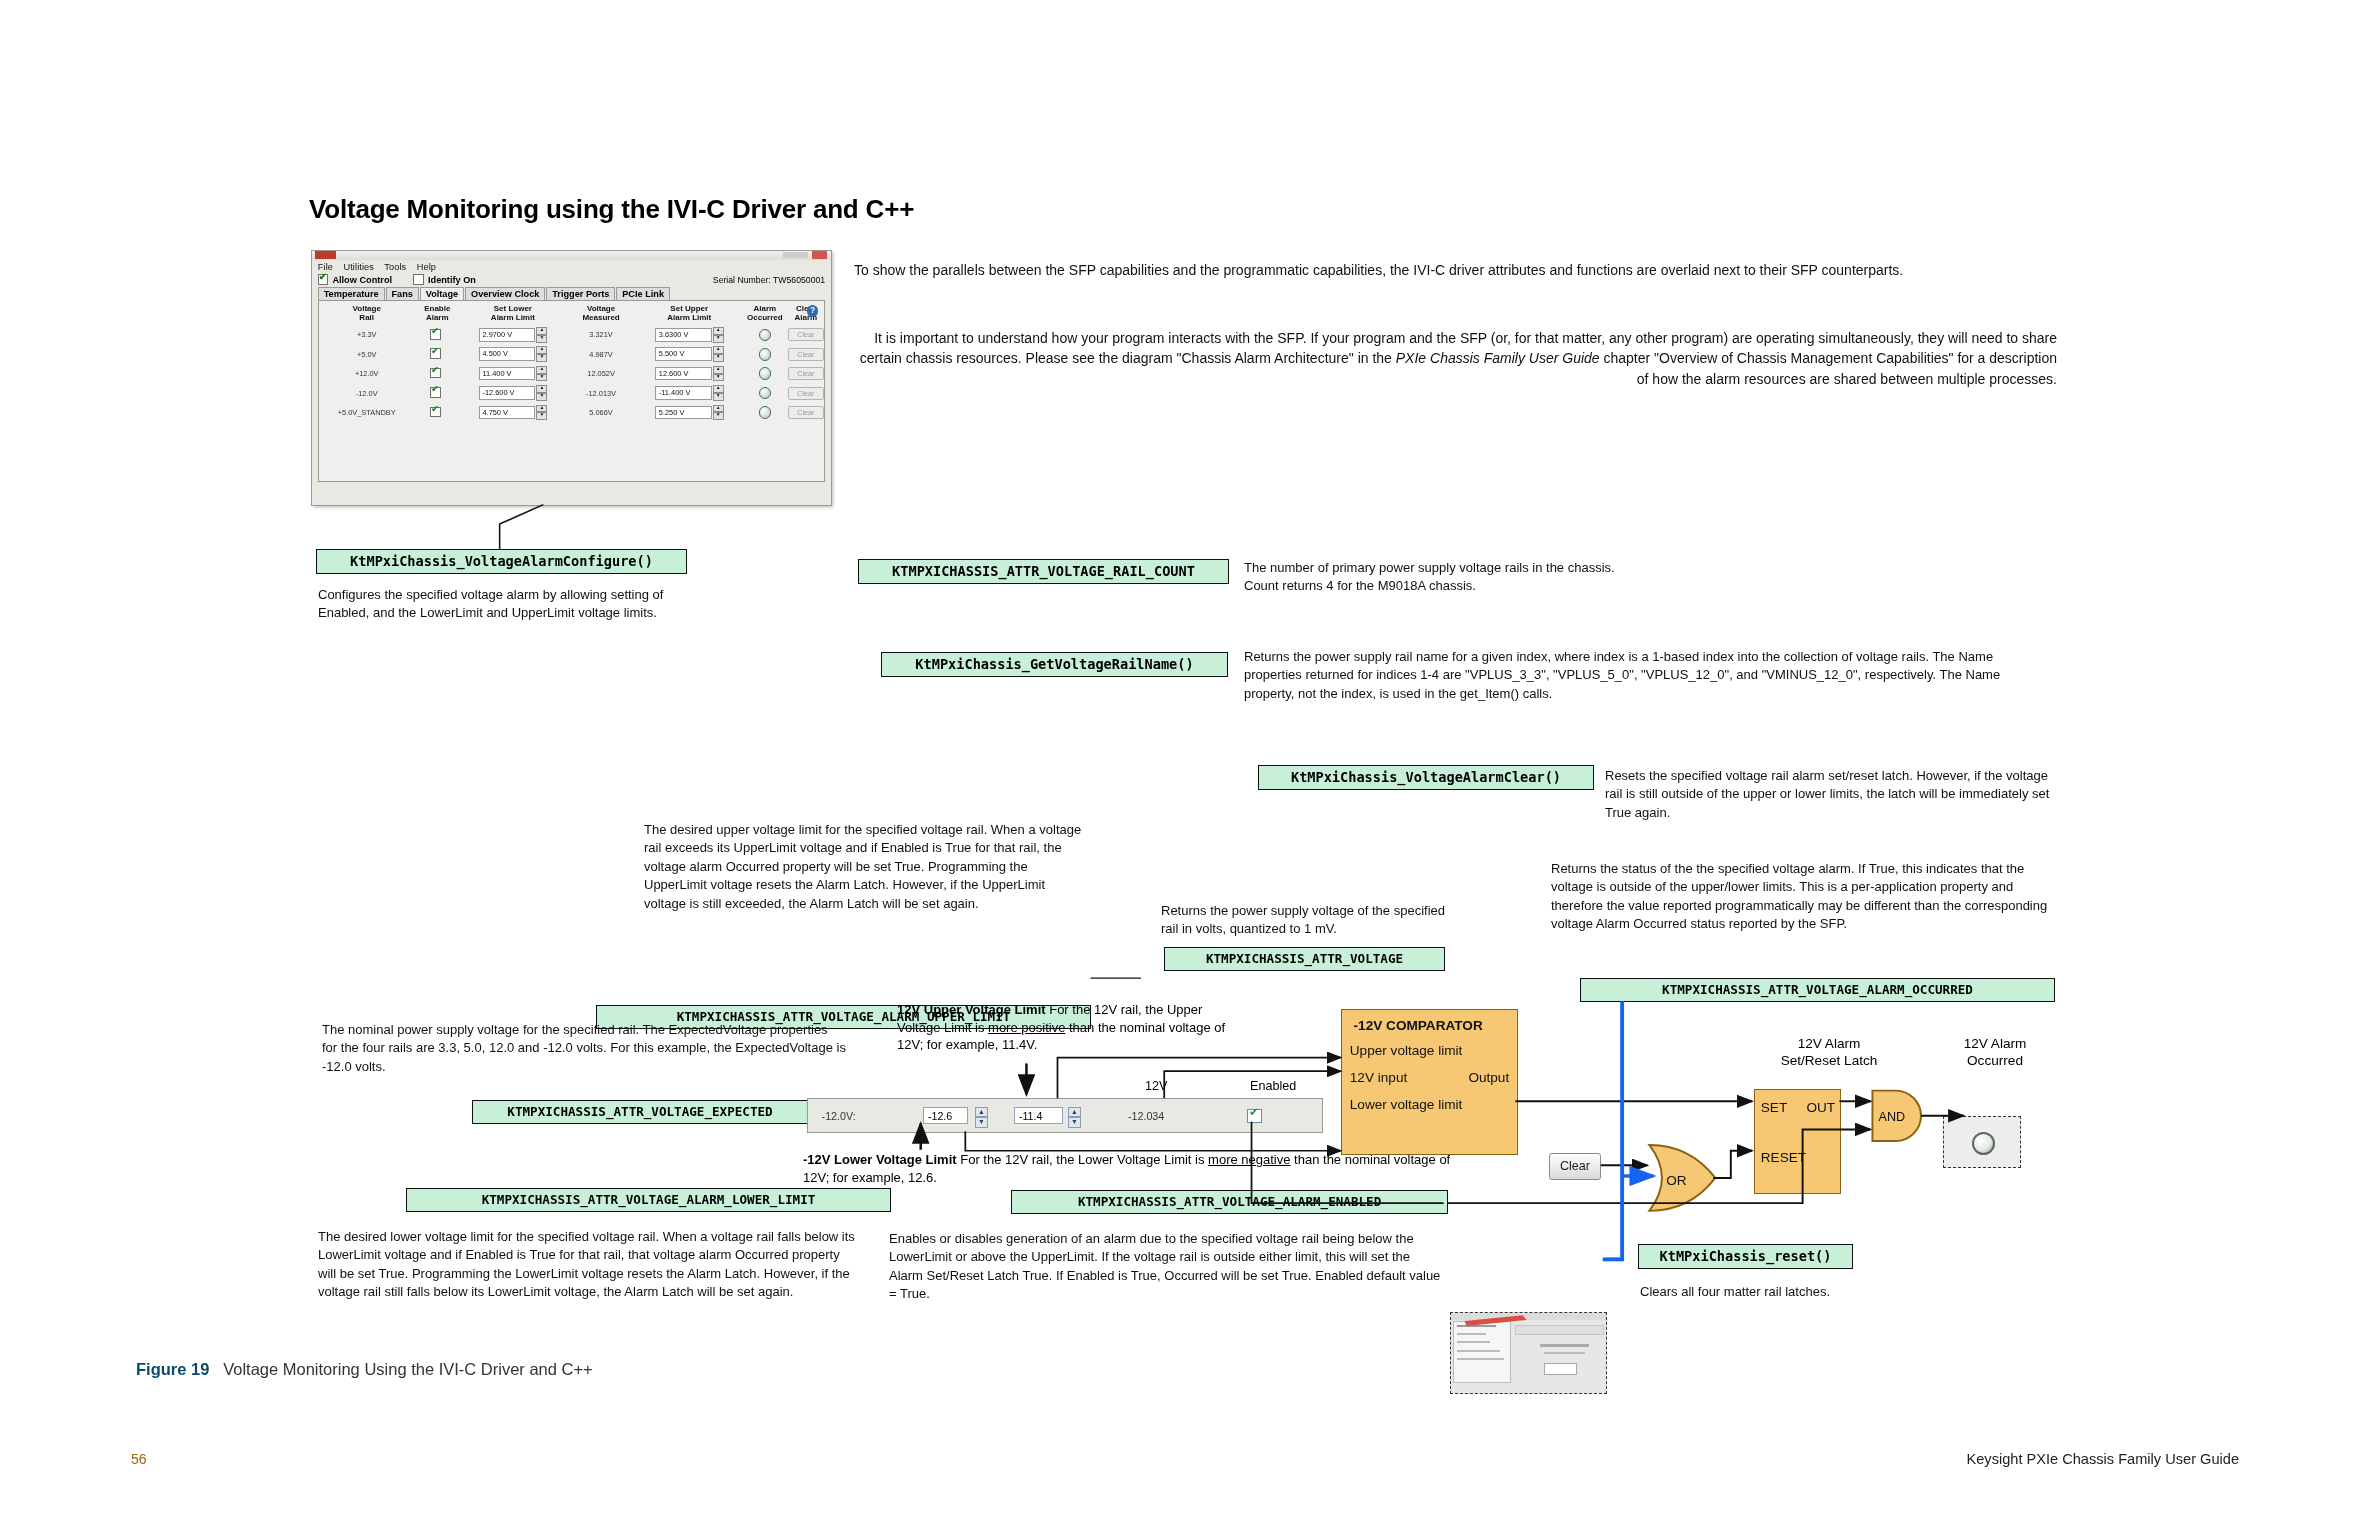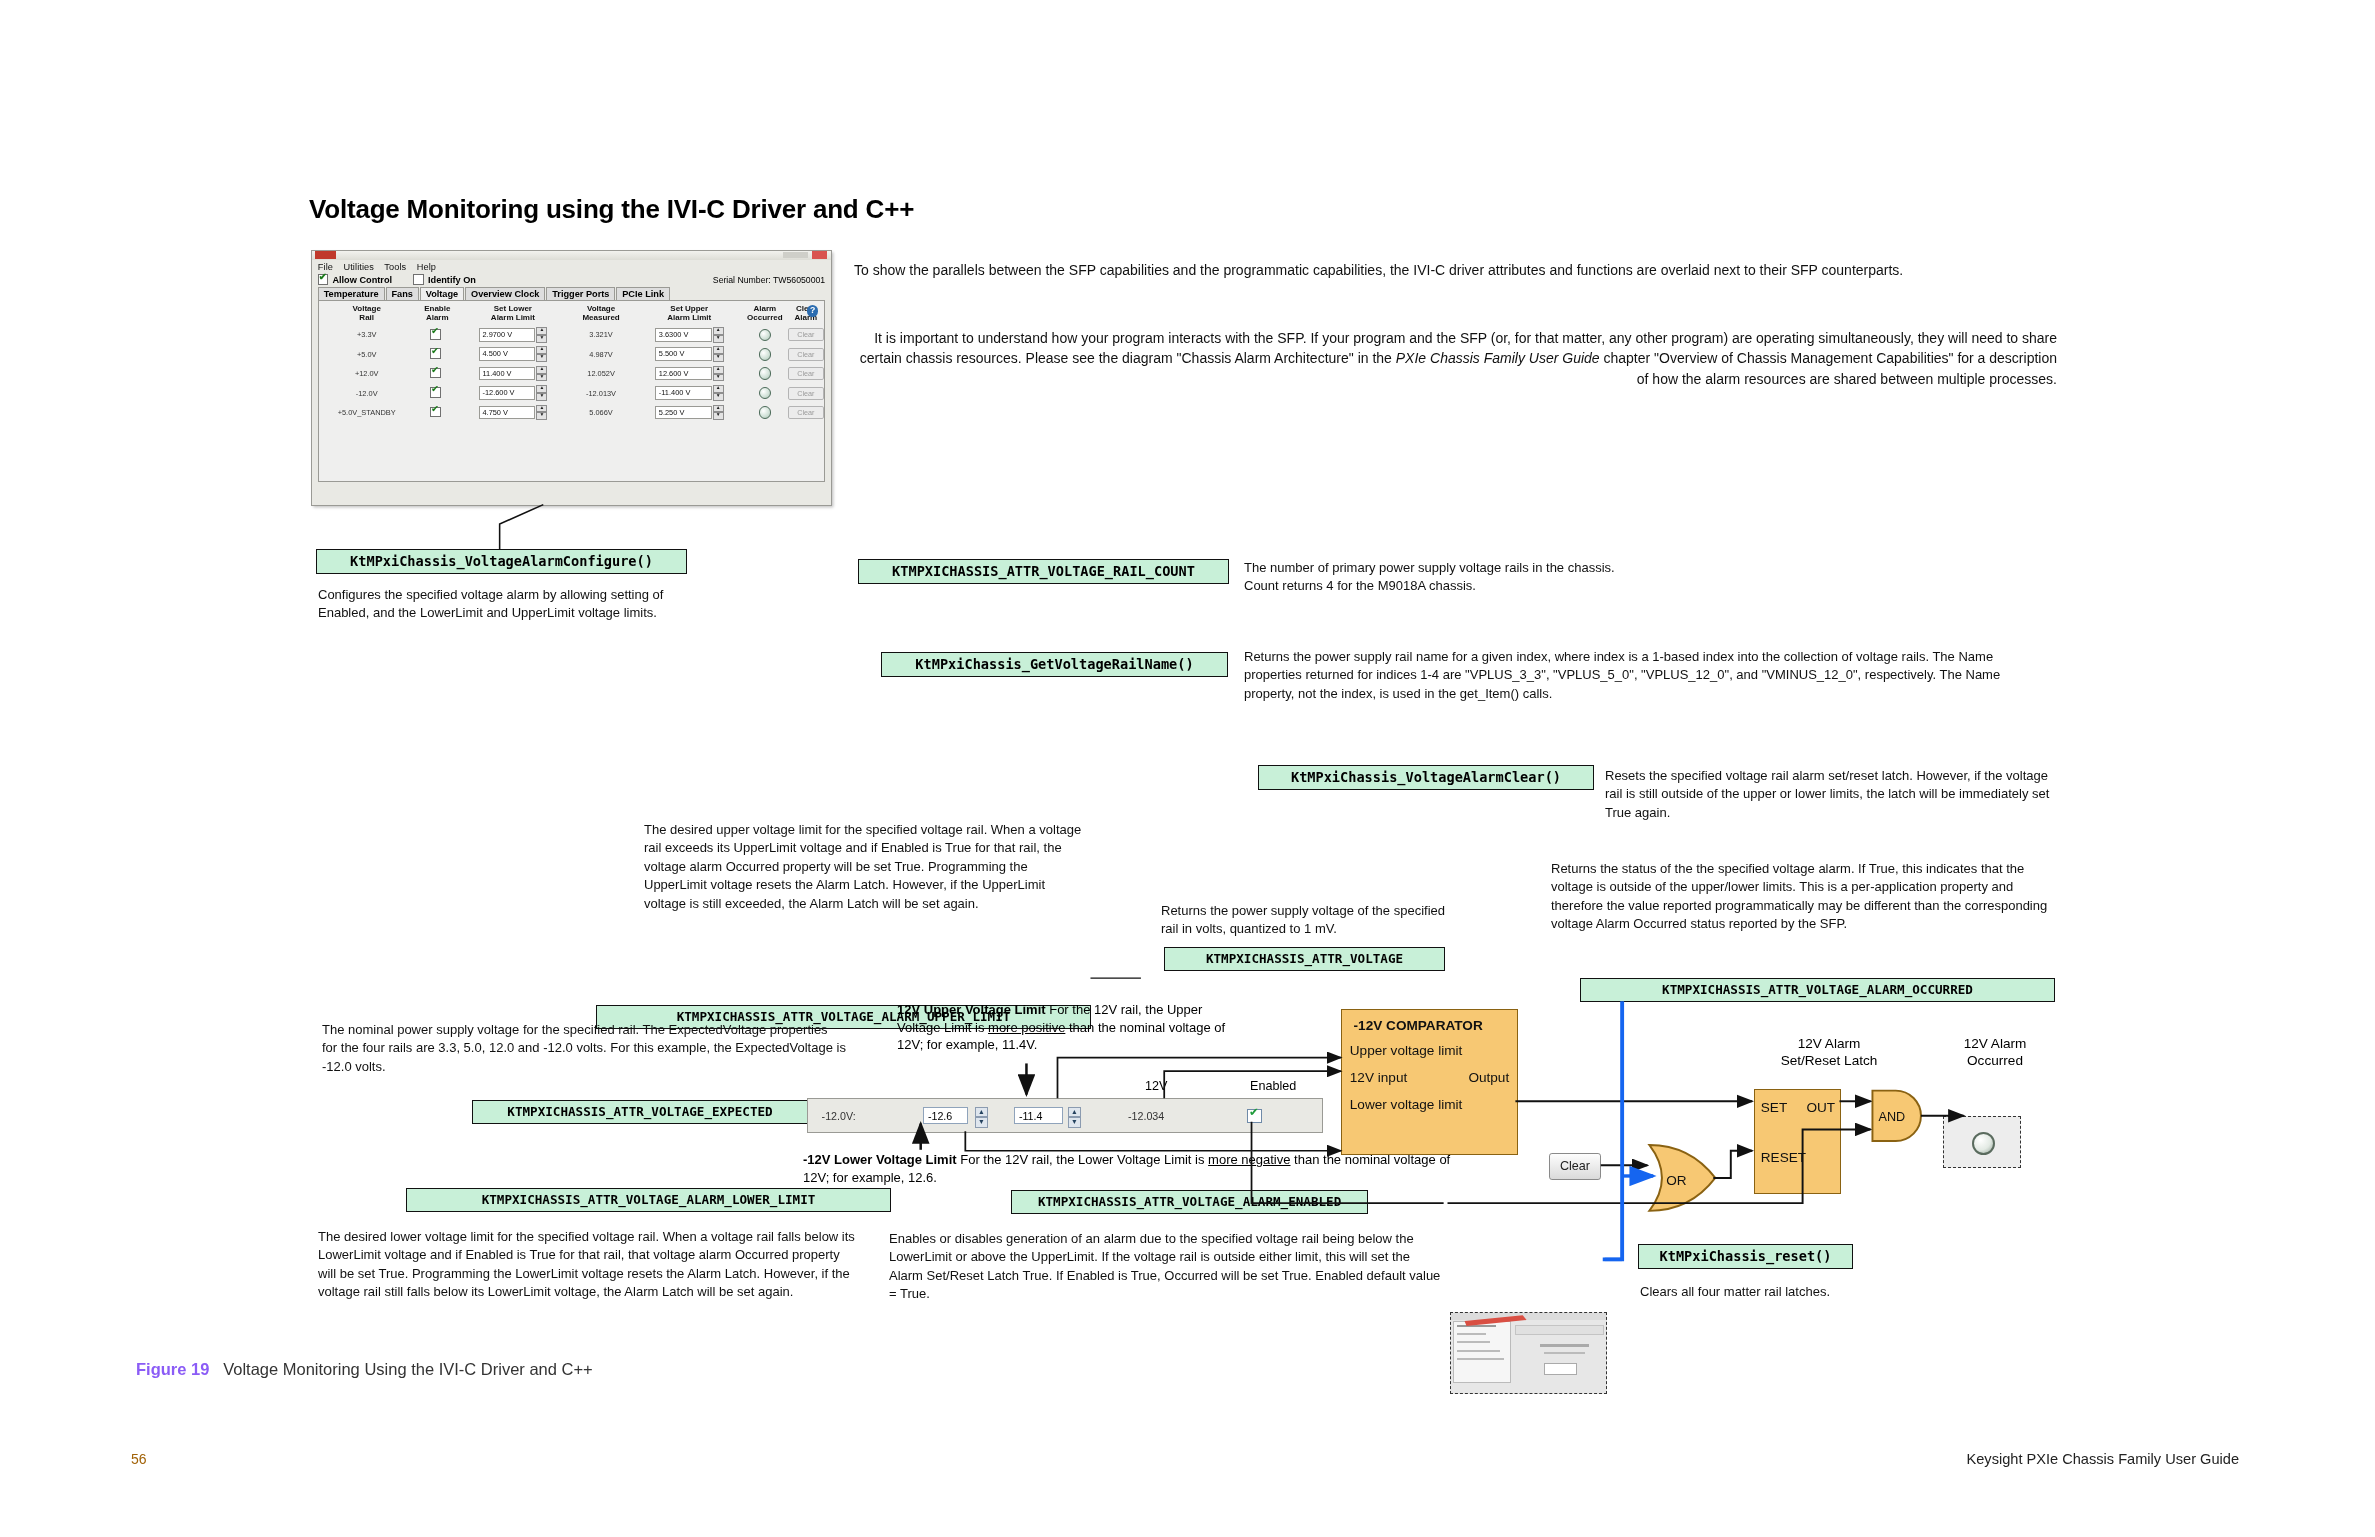--- a/index.html
+++ b/index.html
@@ -68,21 +68,21 @@
   .chk2::after{content:"✔";position:absolute;left:1px;top:-3.9px;font-size:11.6px;color:#1f9b3a;line-height:1;}
 
   
   .thumb{background:#ededed;border:1px dashed #333;overflow:hidden;position:relative;}
 
   svg.wires{position:absolute;left:0;top:0;width:2375px;height:1537px;pointer-events:none;}
 
   .footer-left{left:131px;top:1451px;font-size:14px;color:#a16207;}
   .footer-right{right:136px;top:1451px;font-size:14.6px;color:#222;}
   .figcap{left:136px;top:1360px;font-size:16.5px;color:#333;}
-  .figcap b{color:#8b5cf6;}
+  .figcap b{color:#0c4a6e;}
 </style>
 </head>
 <body>
 
 <div class="abs page-title">Voltage Monitoring using the IVI-C Driver and C++</div>
 
 <div class="abs sfp">
   <div class="sfp-titlebar">
     <div class="sfp-tl"></div>
     <div class="sfp-tr2"></div>
@@ -200,21 +200,21 @@
 
 <div class="abs desc" style="left:1551px;top:860px;width:514px;">Returns the status of the the specified voltage alarm.  If True, this indicates that the voltage is outside of the upper/lower limits. This is a per-application property and therefore the value reported programmatically may be different than the corresponding voltage Alarm Occurred status reported by the SFP.</div>
 <div class="abs gbox sm" style="left:1580px;top:978px;width:475px;">KTMPXICHASSIS_ATTR_VOLTAGE_ALARM_OCCURRED</div>
 
 <div class="abs desc" style="left:322px;top:1021px;width:524px;">The nominal power supply voltage for the specified rail. The ExpectedVoltage properties for the four rails are 3.3, 5.0, 12.0 and -12.0 volts. For this example, the ExpectedVoltage is -12.0 volts.</div>
 <div class="abs gbox sm" style="left:472px;top:1100px;width:336px;">KTMPXICHASSIS_ATTR_VOLTAGE_EXPECTED</div>
 
 <div class="abs gbox sm" style="left:406px;top:1188px;width:485px;">KTMPXICHASSIS_ATTR_VOLTAGE_ALARM_LOWER_LIMIT</div>
 <div class="abs desc" style="left:318px;top:1228px;width:543px;">The desired lower voltage limit for the specified voltage rail. When a voltage rail falls below its LowerLimit voltage and if Enabled is True for that rail, that voltage alarm Occurred property will be set True. Programming the LowerLimit voltage resets the Alarm Latch. However, if the voltage rail still falls below its LowerLimit voltage, the Alarm Latch will be set again.</div>
 
-<div class="abs gbox sm" style="left:1011px;top:1190px;width:357px;padding-left:8px;">KTMPXICHASSIS_ATTR_VOLTAGE_ALARM_ENABLED</div>
+<div class="abs gbox sm" style="left:1011px;top:1190px;width:437px;padding-left:8px;">KTMPXICHASSIS_ATTR_VOLTAGE_ALARM_ENABLED</div>
 <div class="abs desc" style="left:889px;top:1230px;width:553px;">Enables or disables generation of an alarm due to the specified voltage rail being below the LowerLimit or above the UpperLimit. If the voltage rail is outside either limit, this will set the Alarm Set/Reset Latch True. If Enabled is True, Occurred will be set True. Enabled default value = True.</div>
 
 <div class="abs gbox" style="left:1638px;top:1244px;width:215px;">KtMPxiChassis_reset()</div>
 <div class="abs desc" style="left:1640px;top:1283px;width:194px;">Clears all four matter rail latches.</div>
 
 <div class="abs" style="left:897px;top:1001px;width:340px;font-size:13px;line-height:1.35;">
   <b>12V Upper Voltage Limit</b>
   <span>For the  12V rail, the Upper Voltage Limit is </span><u>more positive</u><span> than the nominal voltage of  12V; for example,  11.4V.</span>
 </div>
 

